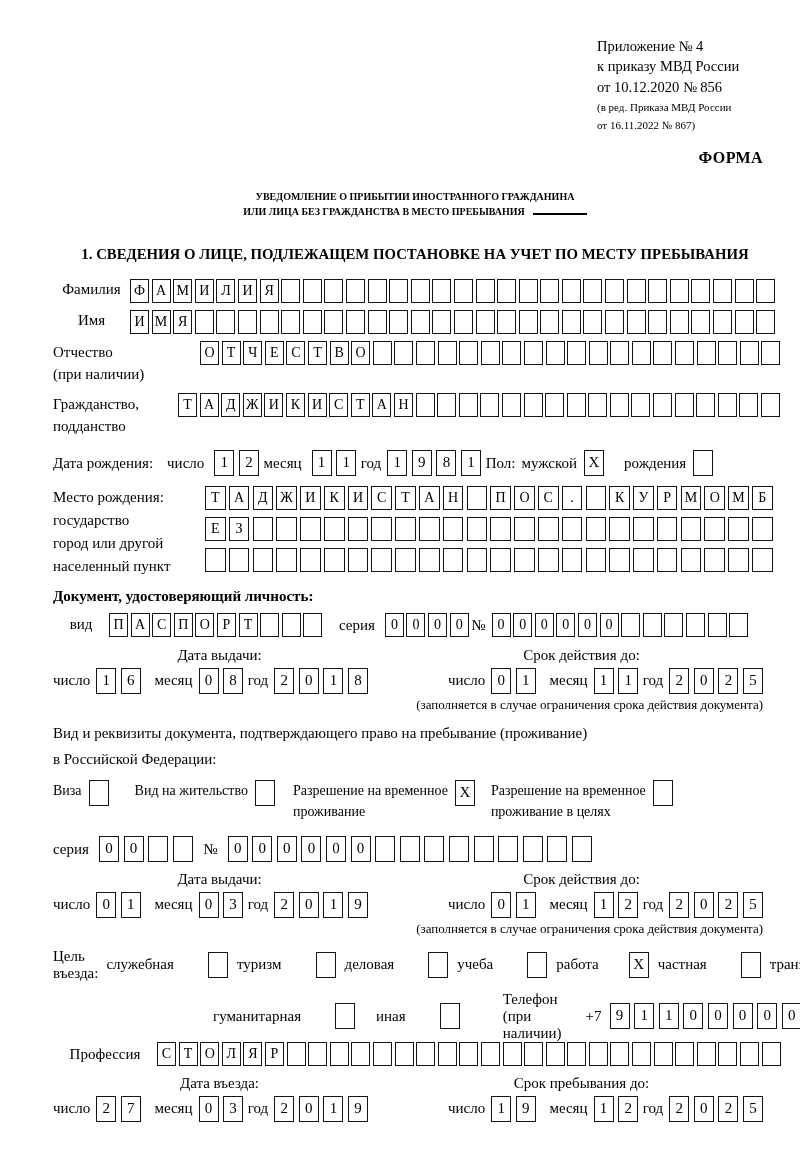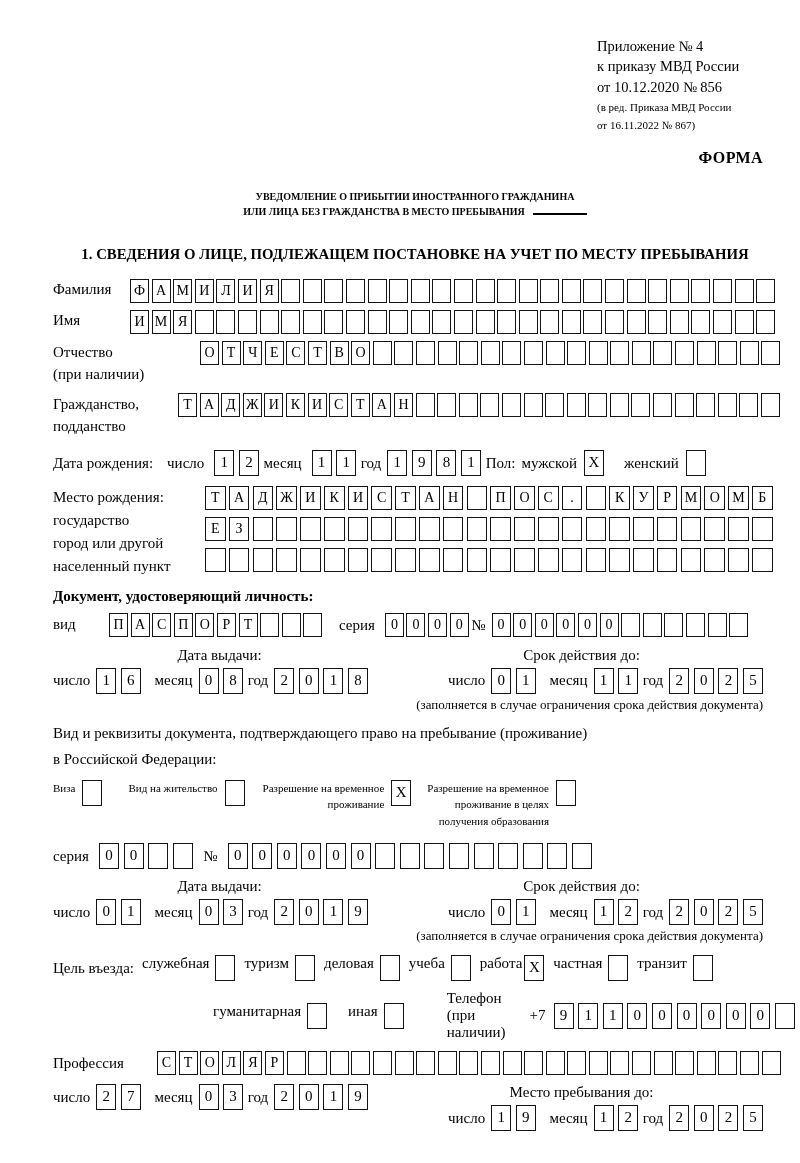--- a/index.html
+++ b/index.html
@@ -14,21 +14,21 @@
   .annex { margin-left:auto; width:180px; font-size:14.5px; line-height:1.4; }
   .annex .small { font-size:11px; line-height:1.35; margin-top:3px; }
   .forma { text-align:right; font-weight:bold; font-size:16px; margin:16px 14px 0 0; letter-spacing:0.4px; }
 
   .title { margin-top:22px; text-align:center; font-weight:bold; font-size:10px; line-height:1.55; }
   .title-underline { display:inline-block; width:54px; border-bottom:2px solid #000; margin-left:8px; vertical-align:baseline; }
 
   .sec-heading { margin-top:26px; margin-bottom:16px; text-align:center; font-weight:bold; font-size:14.8px; }
 
   .frow { display:flex; align-items:flex-start; margin-top:7px; }
-  .flabel { font-size:15px; line-height:1.35; flex:none; }
+  .flabel { font-size:15px; line-height:1.35; flex:none;text-align:center; }
   .lbl-2l { flex:none; font-size:15px; line-height:1.5; }
 
   .lw-surname { width:77px; }
   .lw-patro   { width:147px; }
   .lw-citiz   { width:125px; }
   .lw-place   { width:152px; }
   .lw-vid     { width:56px; }
   .lw-prof    { width:104px; }
 
   .boxrow { display:inline-flex; flex:none; }
@@ -59,24 +59,24 @@
   .dc-head  { text-align:center; font-size:15px; margin-bottom:4px; }
   .dc-right .dc-head { margin-left:-62px; }
   .daterow { display:flex; align-items:center; }
   .daterow .dlabel { font-size:15px; margin-right:6px; flex:none; }
   .daterow .mid { margin-left:9px; }
   .note-right { text-align:right; font-size:13px; margin:3px 14px 0 0; }
 
   .plain { font-size:15px; line-height:1.5; margin-top:9px; }
 
   .cbrow { display:flex; align-items:flex-start; margin-top:9px; }
-  .cb-multi { text-align:right; font-size:11px; line-height:1.5; flex:none; }
+  .cb-multi { text-align:left; font-size:14px; line-height:1.5; flex:none; }
 
   .purpose-row { display:flex; align-items:center; margin-top:11px; font-size:15px; }
-  .purpose-item { display:flex; align-items:flex-start; margin-right:9px; }
+  .purpose-item { display:flex; align-items:center; margin-right:9px;gap:28px; }
   .purpose-item .checkbox { vertical-align:0; margin-left:6px; }
 </style>
 </head>
 <body>
 
 <div class="page">
 
   <div class="annex">
     <div>Приложение № 4</div>
     <div>к приказу МВД России</div>
@@ -259,21 +259,21 @@
         <span class="box">1</span>
         <span class="box">9</span>
         <span class="box">8</span>
         <span class="box">1</span>
       </span>
     <span class="inline-lbl">Пол:</span>
     <span class="gap6"></span>
     <span class="inline-lbl">мужской</span>
     <span class="checkbox" style="vertical-align:0;">X</span>
     <span class="gap20"></span>
-    <span class="inline-lbl">женский</span>
+    <span class="inline-lbl">рождения</span>
     <span class="checkbox" style="vertical-align:0;"></span>
   </div>
 
   <div class="frow" style="margin-top:10px;">
     <span class="lbl-2l lw-place" style="line-height:1.55;">
       <div>Место рождения:</div>
       <div>государство</div>
       <div>город или другой</div>
       <div>населенный пункт</div>
     </span>
@@ -462,21 +462,20 @@
     <span style="width:18px;flex:none;"></span>
     <span class="cb-multi">
       <div>Разрешение на временное</div>
       <div>проживание</div>
     </span>
     <span class="checkbox" style="vertical-align:0;">X</span>
     <span style="width:16px;flex:none;"></span>
     <span class="cb-multi">
       <div>Разрешение на временное</div>
       <div>проживание в целях</div>
-      <div>получения образования</div>
     </span>
     <span class="checkbox" style="vertical-align:0;"></span>
   </div>
 
   <div class="frow" style="margin-top:14px; align-items:center;">
     <span class="inline-lbl">серия</span>
     <span class="gap10"></span>
     <span class="boxrow dates">
         <span class="box">0</span>
         <span class="box">0</span>
@@ -604,21 +603,21 @@
         <span class="box">0</span>
         <span class="box">0</span>
         <span class="box">0</span>
         <span class="box">0</span>
         <span class="box">0</span>
         <span class="box">0</span>
         <span class="box"></span>
       </span>
   </div>
 
-  <div class="frow" style="margin-top:10px;">
+  <div class="frow" style="margin-top:0;">
     <span class="flabel lw-prof" style="line-height:24px;">Профессия</span>
     <span class="boxrow">
         <span class="box">С</span>
         <span class="box">Т</span>
         <span class="box">О</span>
         <span class="box">Л</span>
         <span class="box">Я</span>
         <span class="box">Р</span>
         <span class="box"></span>
         <span class="box"></span>
@@ -641,20 +640,21 @@
         <span class="box"></span>
         <span class="box"></span>
         <span class="box"></span>
         <span class="box"></span>
         <span class="box"></span>
       </span>
   </div>
 
   <div class="datecols">
     <div class="dc-left">
+      <div class="dc-head">Дата въезда:</div>
       <div class="daterow">
         <span class="dlabel">число</span>
         <span class="boxrow dates">
             <span class="box">2</span>
             <span class="box">7</span>
           </span>
         <span class="dlabel mid">месяц</span>
         <span class="boxrow dates">
             <span class="box">0</span>
             <span class="box">3</span>
@@ -662,21 +662,21 @@
         <span class="dlabel">год</span>
         <span class="boxrow dates">
             <span class="box">2</span>
             <span class="box">0</span>
             <span class="box">1</span>
             <span class="box">9</span>
           </span>
       </div>
     </div>
     <div class="dc-right">
-      <div class="dc-head">Место пребывания до:</div>
+      <div class="dc-head">Срок пребывания до:</div>
       <div class="daterow">
         <span class="dlabel">число</span>
         <span class="boxrow dates">
             <span class="box">1</span>
             <span class="box">9</span>
           </span>
         <span class="dlabel mid">месяц</span>
         <span class="boxrow dates">
             <span class="box">1</span>
             <span class="box">2</span>

